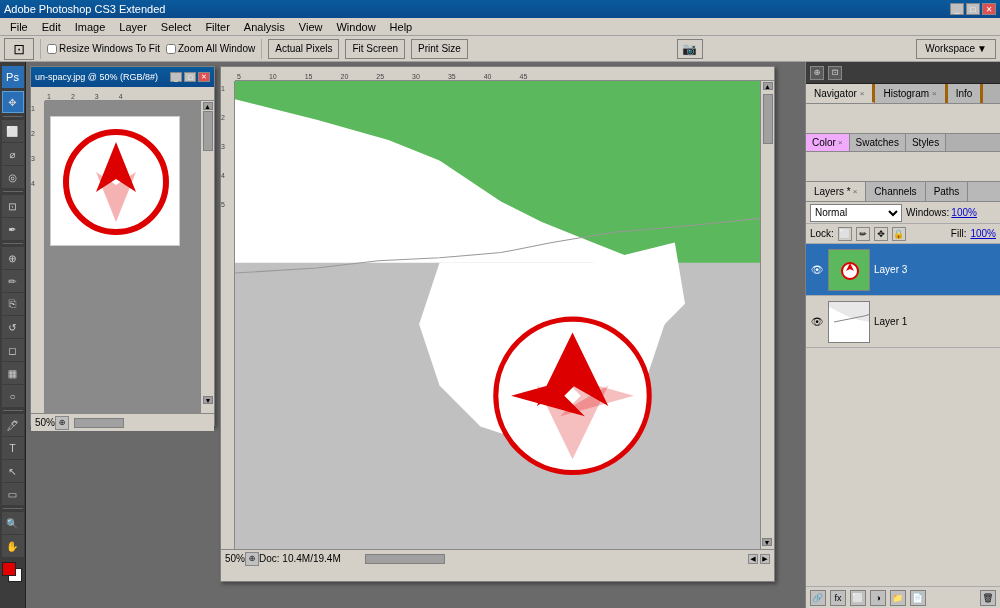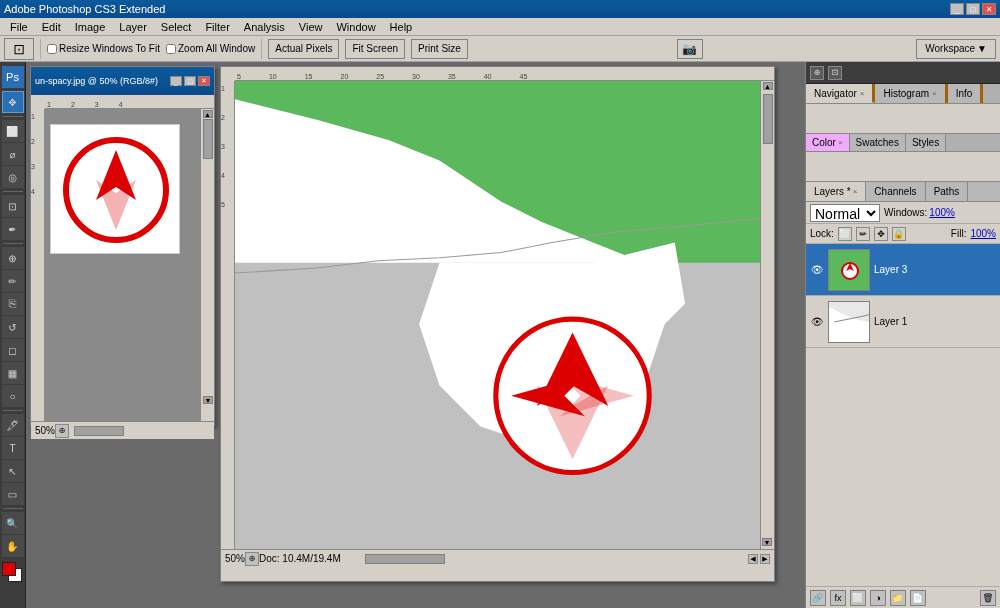--- a/index.html
+++ b/index.html
@@ -122,21 +122,21 @@
     
     .doc-window {
       position: absolute;
       background: #d4d0c8;
       border: 1px solid #808080;
       box-shadow: 2px 2px 4px rgba(0,0,0,0.4);
     }
     .doc-titlebar {
       background: linear-gradient(to bottom, #0a5a9c, #0a4a8c);
       color: white;
-      height: 28px;
+      height: 20px;
       display: flex;
       align-items: center;
       justify-content: space-between;
       padding: 0 4px;
       font-size: 10px;
     }
     .doc-titlebar .doc-win-controls { display: flex; gap: 2px; }
     .doc-win-btn {
       width: 12px; height: 10px;
       background: #c0c0c0;
@@ -241,23 +241,23 @@
     .layers-controls {
       height: 22px;
       display: flex;
       align-items: center;
       padding: 0 4px;
       gap: 4px;
       border-bottom: 1px solid #aaa;
       background: #d4d0c8;
     }
     .blend-select {
-      width: 70px; height: 18px;
+      width: 92px; height: 18px;
       border: 1px solid #808080;
-      font-size: 14px;
+      font-size: 10px;
       background: white;
     }
     .opacity-row {
       display: flex;
       align-items: center;
       font-size: 10px;
       gap: 2px;
     }
     .opacity-val { font-size: 10px; color: #0000cc; text-decoration: underline; }
 

